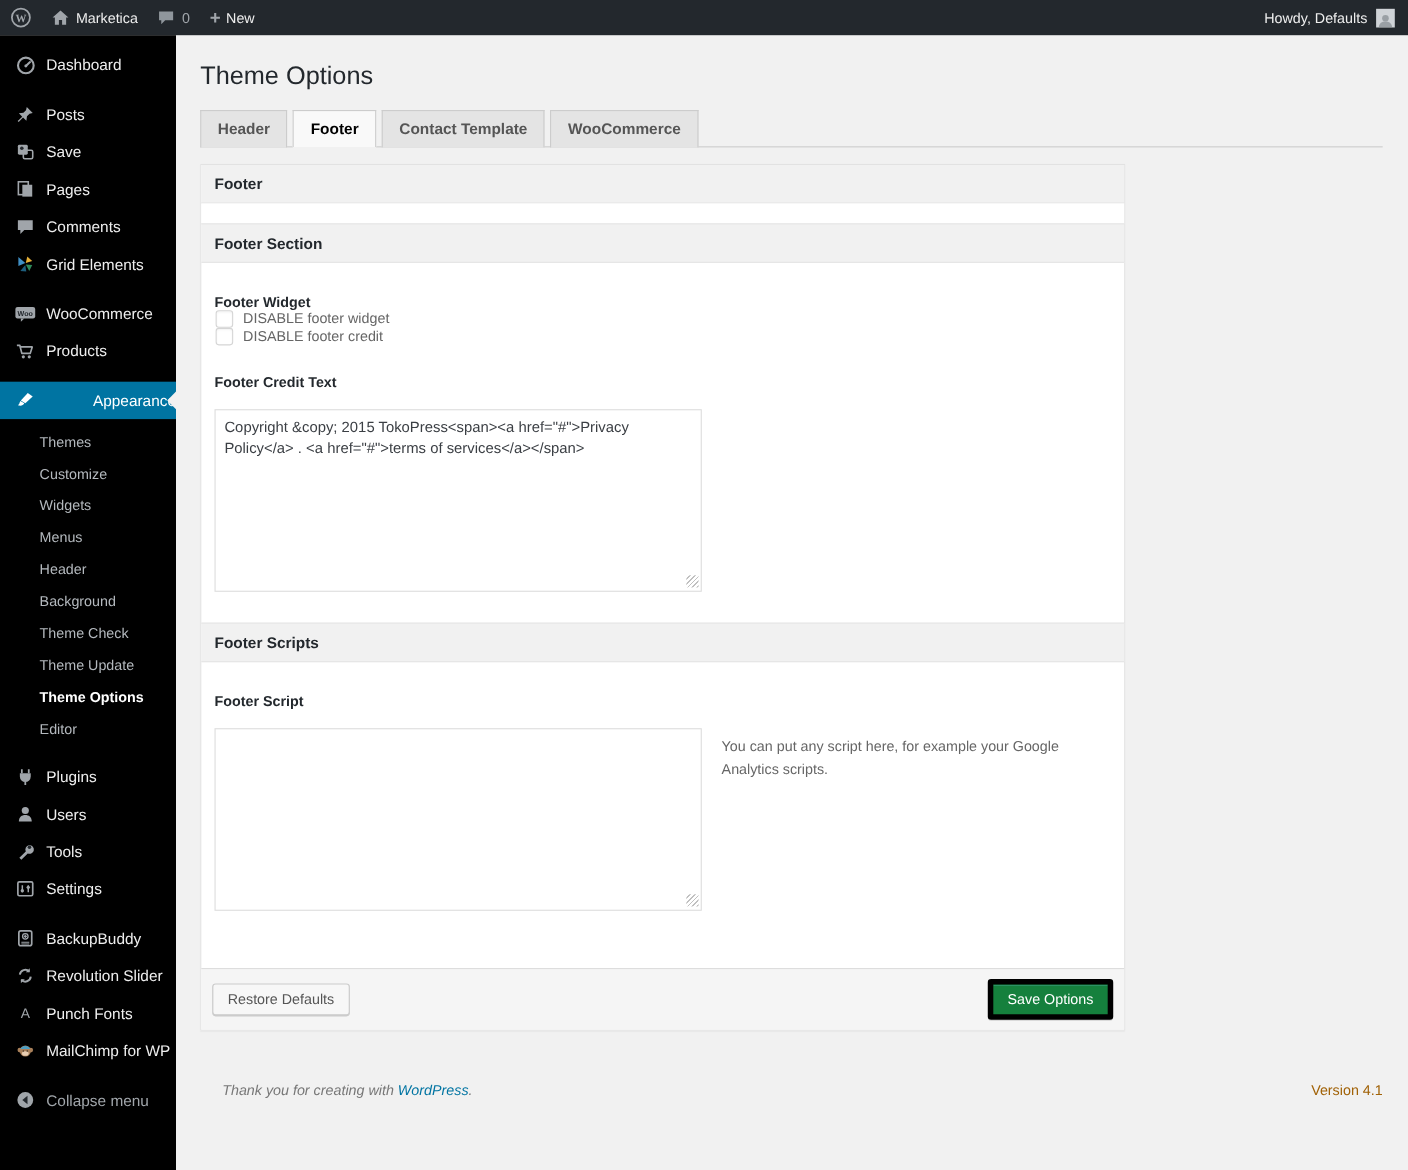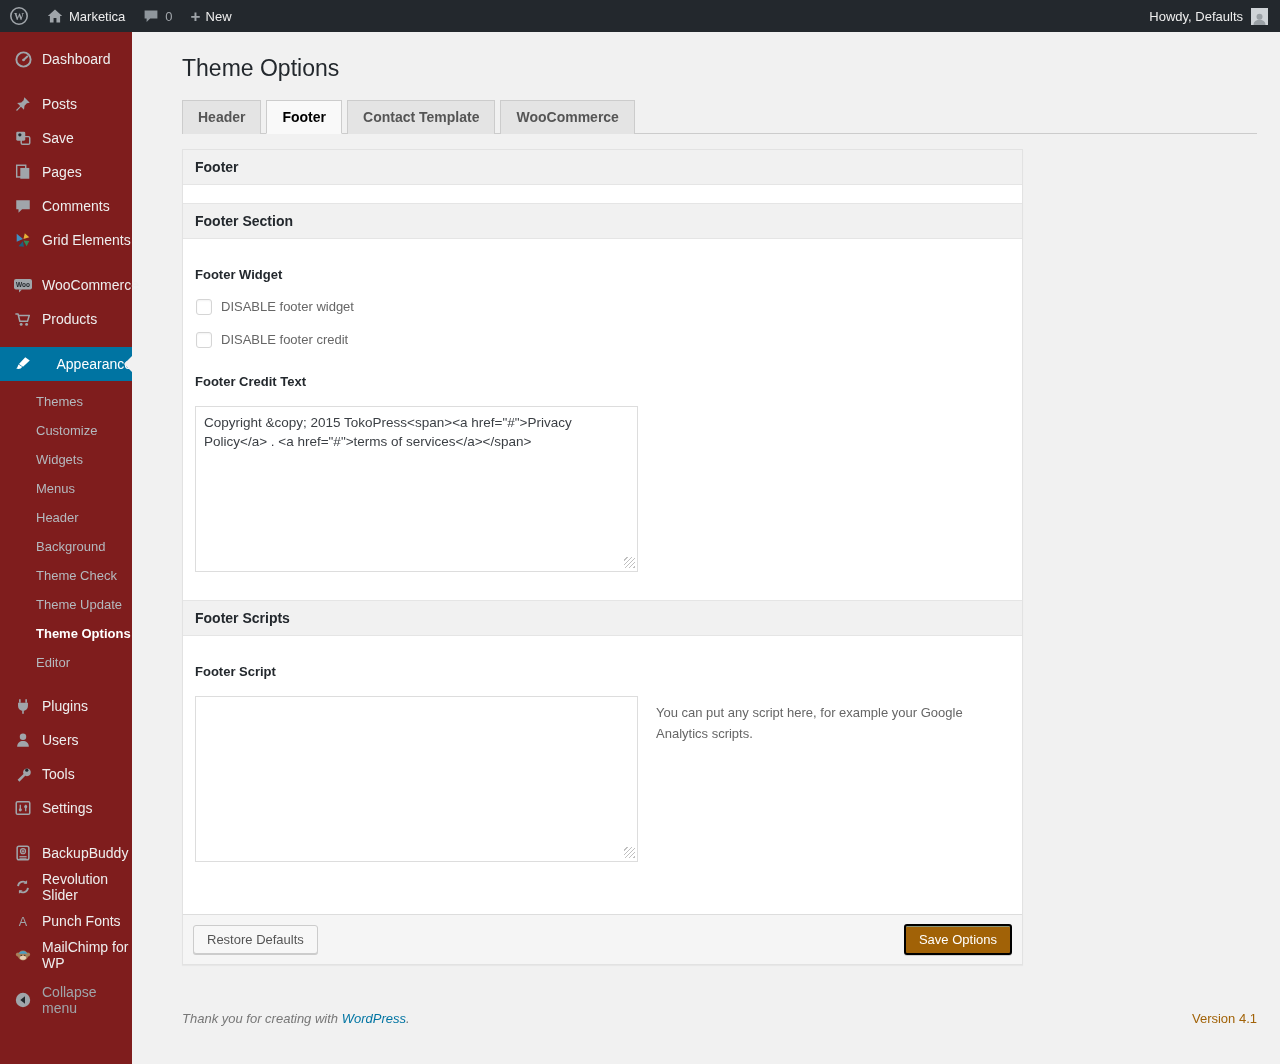--- a/index.html
+++ b/index.html
@@ -12,21 +12,21 @@
   .ab-item { display:flex; align-items:center; height:32px; padding:0 9px; cursor:pointer; }
   .ab-icon { color:#a0a5aa; display:flex; align-items:center; }
   .ab-sitename { margin-left:6px; color:#eee; }
   .ab-count { color:#a0a5aa; margin-left:6px; }
   .ab-new-plus { color:#a0a5aa; font-size:17px; font-weight:bold; margin-right:5px; line-height:1; }
   .ab-right { margin-left:auto; display:flex; align-items:center; padding-right:12px; }
   .ab-howdy { color:#eee; margin-right:8px; }
   .ab-avatar { width:17px; height:17px; background:#cfd3d7; display:flex; align-items:flex-end; justify-content:center; overflow:hidden; }
 
   
-  .sidebar { position:absolute; top:32px; left:0; width:132px; height:1032px; background:#7f1d1d; padding-top:10px; }
+  .sidebar { position:absolute; top:32px; left:0; width:160px; height:1032px; background:#000000; padding-top:10px; }
   .menu-item { height:34px; display:flex; align-items:center; color:#eee; font-size:14px; cursor:pointer; position:relative; }
   .menu-item .mi-icon { width:20px; height:20px; margin:0 9px 0 13px; color:#a0a5aa; flex:none; display:flex; align-items:center; justify-content:center; }
   .menu-sep { height:11px; }
   .menu-item.active { background:#0074a2; color:#fff;justify-content:space-between; }
   .menu-item.active .mi-icon { color:#fff; }
   .menu-item.active::after { content:""; position:absolute; right:0; top:50%; margin-top:-8px;
       border:8px solid transparent; border-right-color:#f1f1f1; }
   .submenu { padding:6px 0 12px; }
   .submenu-item { padding:7px 0 7px 36px; font-size:13px; color:#b4b9be; cursor:pointer; }
   .submenu-item.current { color:#fff; font-weight:bold; }
@@ -43,39 +43,39 @@
 
   .panel { margin-top:15px; width:841px; background:#fff; border:1px solid #e2e2e2; box-shadow:0 1px 1px rgba(0,0,0,.04); }
   .panel-header, .section-header { background:#f1f1f1; padding:9px 12px; font-size:14px; font-weight:bold; color:#23282d; }
   .panel-header { border-bottom:1px solid #e5e5e5; }
   .panel-gap { height:18px; background:#fff; }
   .section-header { border-top:1px solid #e5e5e5; border-bottom:1px solid #e5e5e5; }
   .section-body { padding:2px 12px 28px; }
   .section-body.scripts { padding-bottom:52px; }
 
   .field-label { font-weight:bold; font-size:13px; color:#23282d; margin-top:26px; }
-  .checkbox-row { margin-top:17px; display:flex; align-items:center; color:#666; font-size:13px; }
+  .checkbox-row { display:flex; align-items:center; color:#666; font-size:13px; }
   input[type=checkbox].wpcb { appearance:none; -webkit-appearance:none; width:16px; height:16px; background:#fff;
         border:1px solid #d5d5d5; border-radius:3px; margin:0 9px 0 1px; box-shadow:inset 0 1px 2px rgba(0,0,0,.05); cursor:pointer; }
 
   .ta-wrap { position:relative; width:443px; margin-top:17px; }
   textarea.code-area { width:443px; height:166px; border:1px solid #ddd; background:#fff; color:#3b3f44;
         font-family:"Liberation Sans",sans-serif; font-size:13.5px; line-height:1.45; padding:6px 8px; resize:none; display:block; }
   .grip { position:absolute; right:3px; bottom:4px; width:11px; height:11px; pointer-events:none;
         background:repeating-linear-gradient(135deg, transparent 0 2px, #c0c0c0 2px 3px); }
   .script-row { display:flex; align-items:flex-start; }
   .field-desc { margin:24px 0 0 18px; font-size:13px; color:#666; width:310px; line-height:1.6; }
 
   .panel-footer { background:#f5f5f5; border-top:1px solid #ddd; padding:9px 10px; display:flex; justify-content:space-between; align-items:center; }
   .btn { font-size:13px; border-radius:3px; padding:6px 13px; cursor:pointer; font-family:inherit; }
   .btn-secondary { background:#f7f7f7; border:1px solid #ccc; color:#555; box-shadow:0 1px 0 #ccc; }
-  .btn-primary { background:#a16207; border:2px solid #000000; color:#fff;
+  .btn-primary { background:#15803d; border:5px solid #000000; color:#fff;
         box-shadow:inset 0 1px 0 rgba(120,200,230,.5), 0 1px 0 rgba(0,0,0,.15); }
 
-  .page-footer { margin-top:46px; display:flex; justify-content:space-between; align-items:center; }
+  .page-footer { margin-top:46px; display:flex; justify-content:space-between; align-items:center;margin-left:20px; }
   .thanks { font-style:italic; color:#777; font-size:13px; }
   .thanks a { color:#0074a2; text-decoration:none; cursor:pointer; }
   .version { color:#a16207; font-size:13px; }
 
   svg { display:block; }
   .woo-badge-text { font-family:"Liberation Sans",sans-serif; }
 </style>
 </head>
 <body>
 

